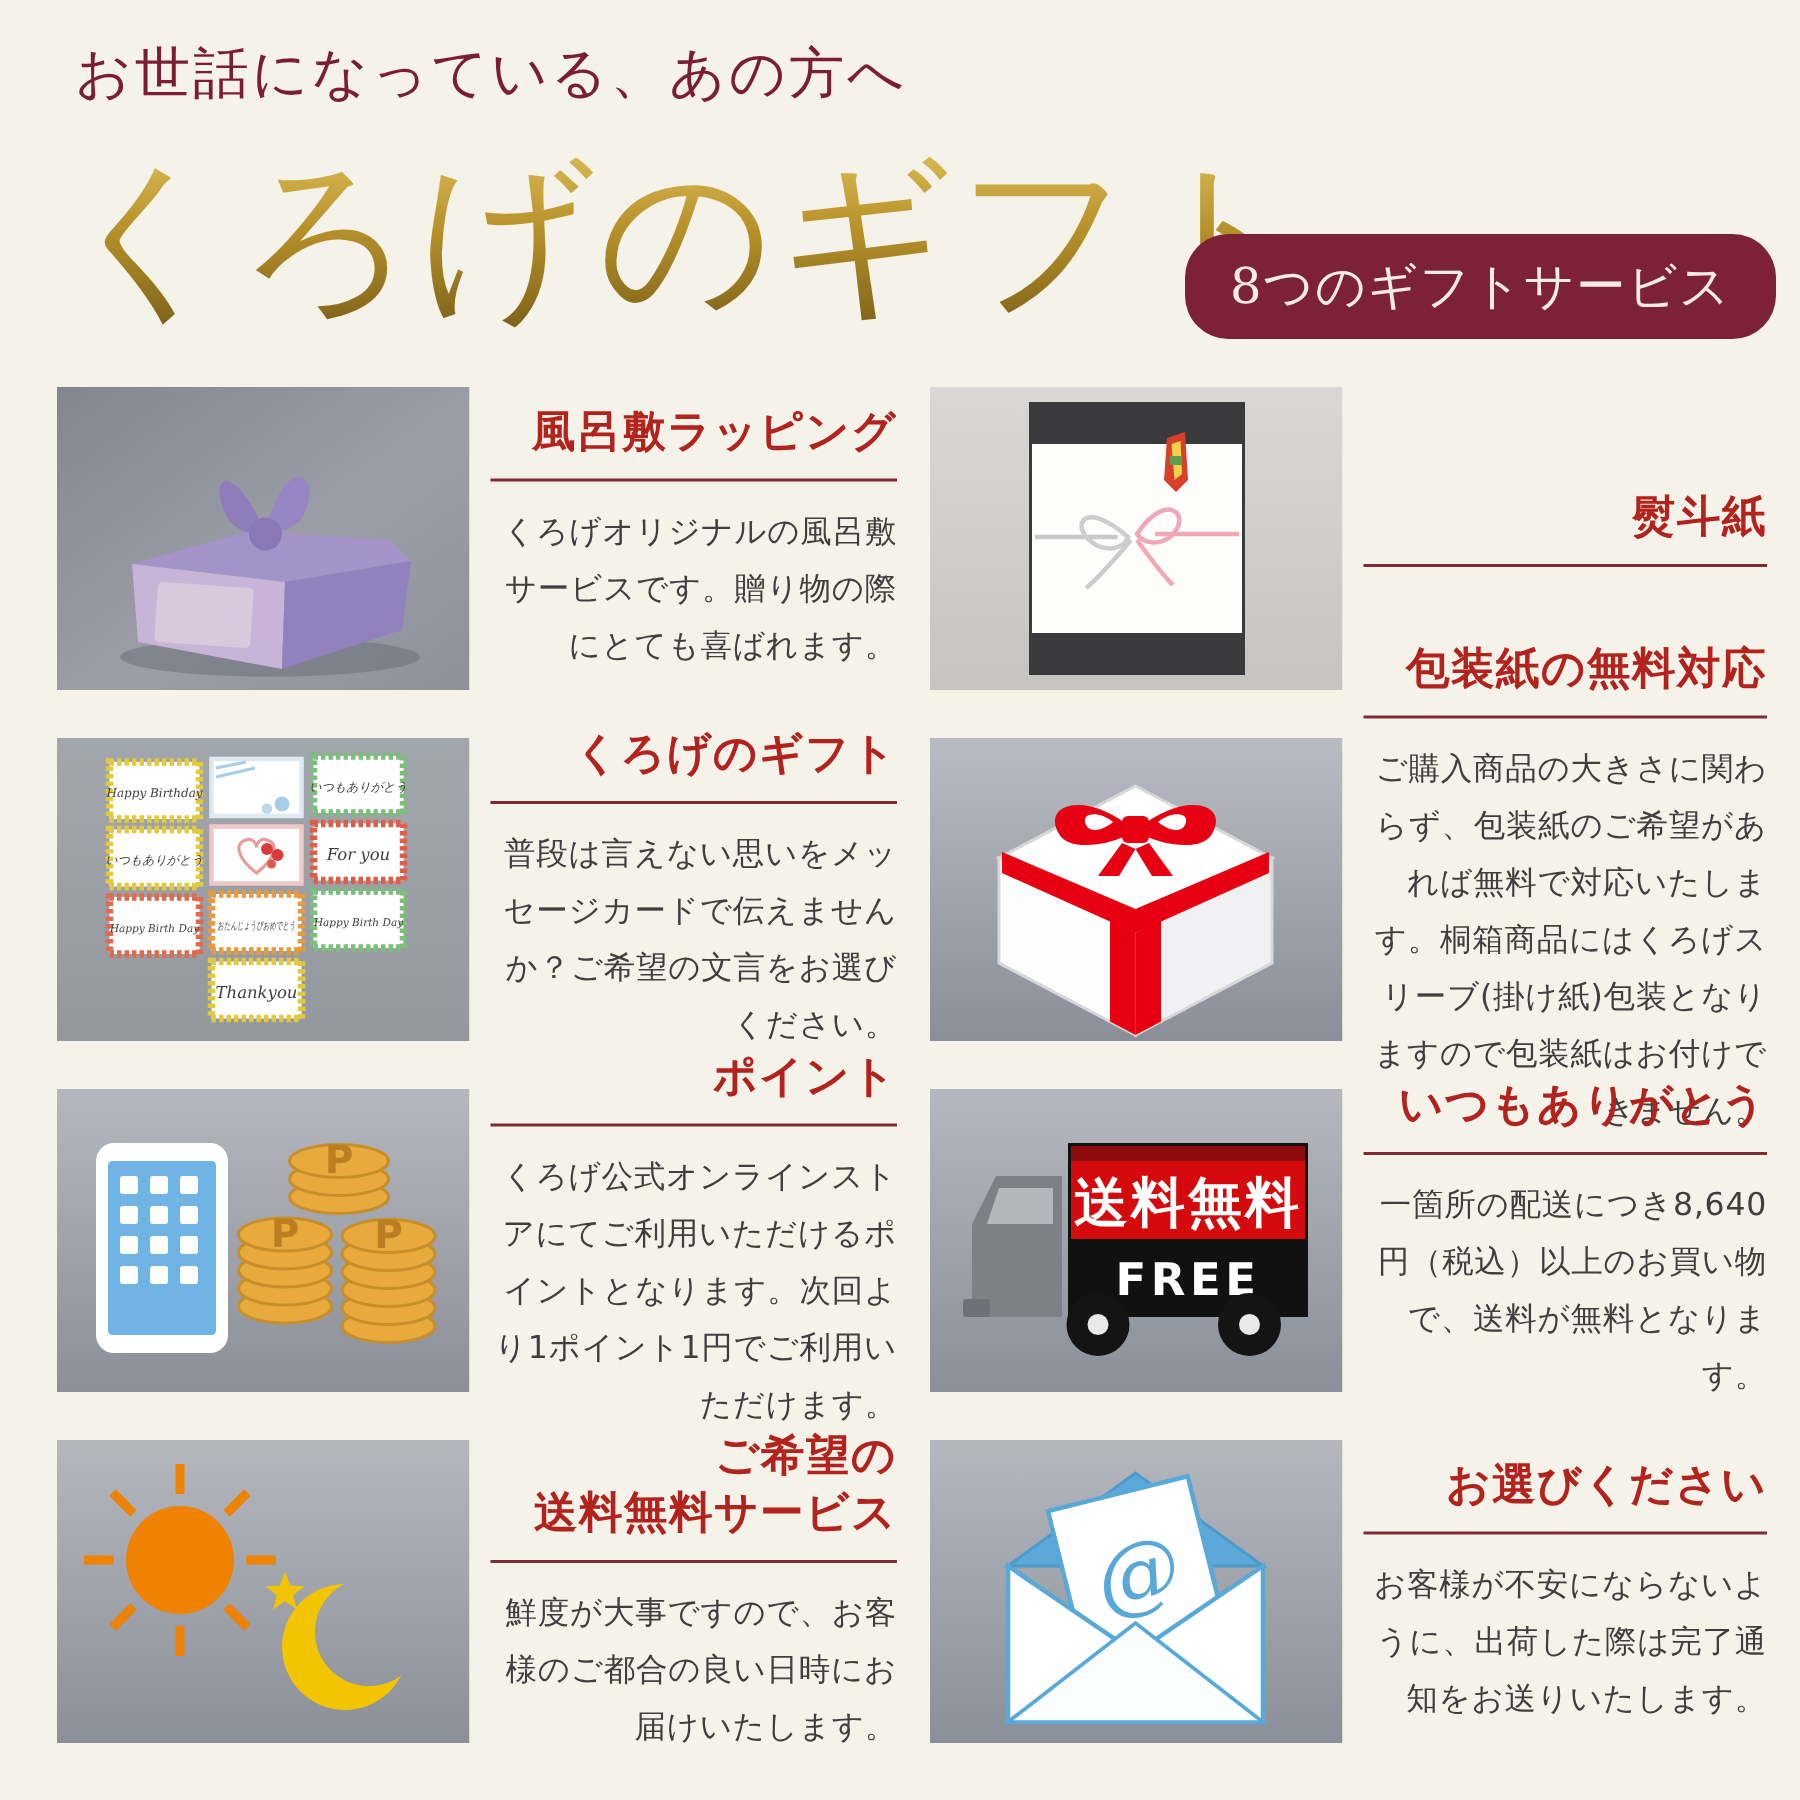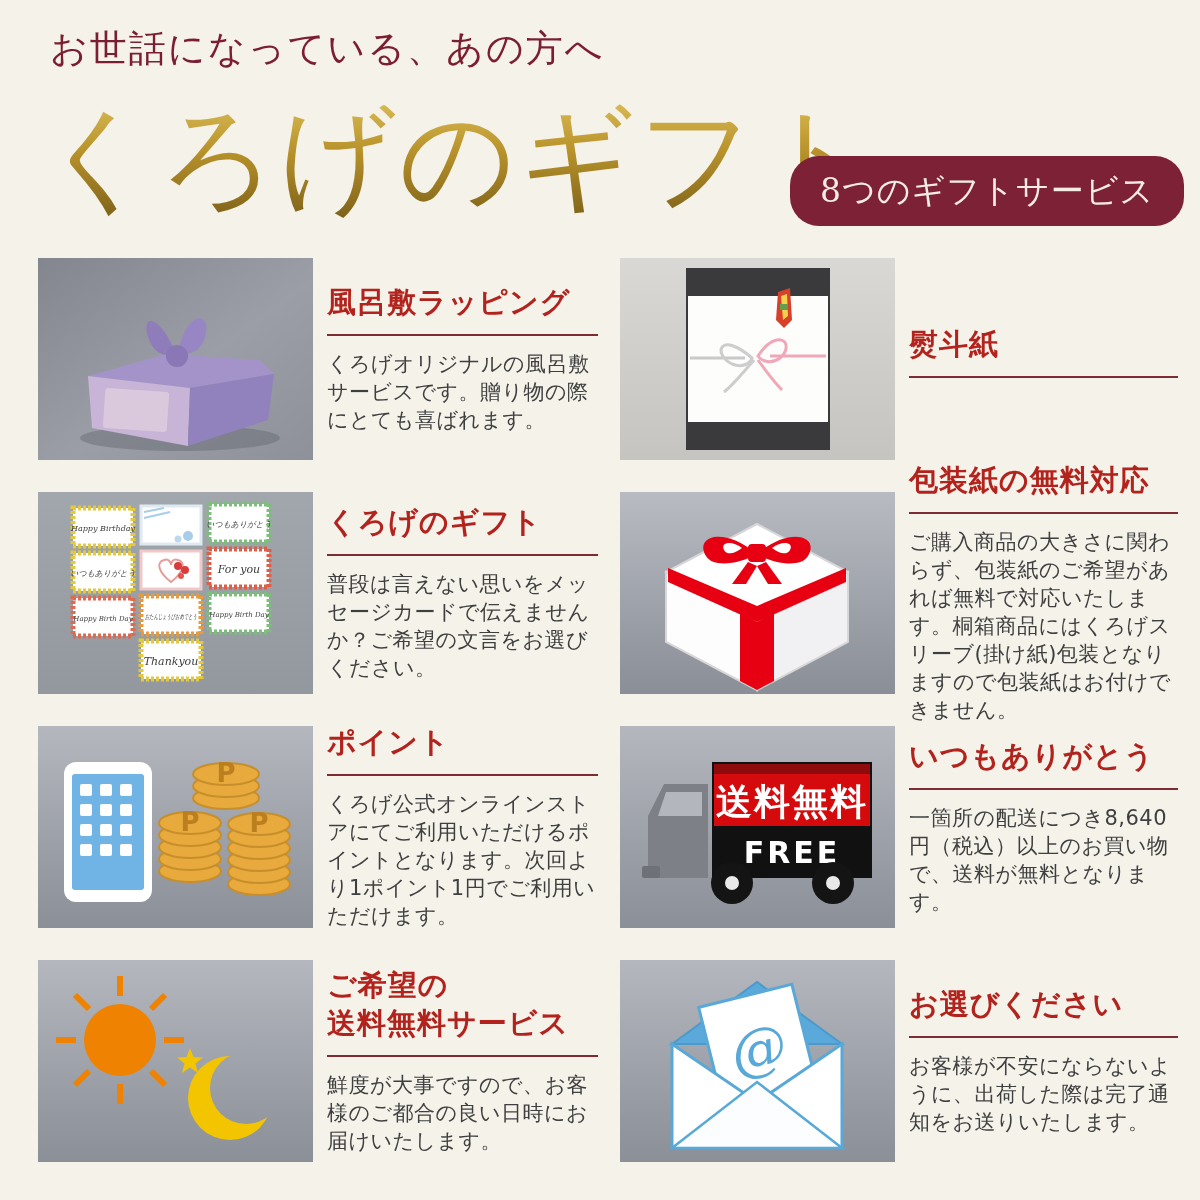--- a/index.html
+++ b/index.html
@@ -14,28 +14,28 @@
   .main-title{position:absolute;left:40px;top:92px;font-family:"DejaVu Serif",serif;
               font-size:114px;line-height:1.15;letter-spacing:3px;font-weight:500;
               background:linear-gradient(to top,#7a5f18 0%,#b8922a 55%,#e0c25c 100%);
               -webkit-background-clip:text;background-clip:text;color:transparent;}
   .badge{position:absolute;left:790px;top:156px;height:70px;padding:0 30px;
          background:#7c2136;border-radius:29px;display:flex;align-items:center;
          font-family:"DejaVu Serif",serif;font-size:33px;color:#f6ece6;letter-spacing:1px;}
 
   
   .grid{position:absolute;top:258px;left:38px;width:1140px;display:grid;
-        grid-template-columns:560px 558px;column-gap:22px;row-gap:32px;}
+        grid-template-columns:560px 558px;column-gap:22px;row-gap:32px;text-align:right;}
   .service{display:flex;gap:14px;align-items:center;height:202px;}
   .tile{width:275px;height:202px;flex:none;display:block;}
   .text{width:271px;}
   .service-title{font-size:29px;font-weight:bold;color:#b3231d;line-height:1.3;
                  letter-spacing:1px;white-space:pre-line;}
   .divider{border:none;border-top:2px solid #7e2b33;margin:13px 0 14px 0;}
-  .service-body{font-size:21px;line-height:28px;color:#3f3f3f;letter-spacing:0.5px;}
+  .service-body{font-size:21px;line-height:38px;color:#3f3f3f;letter-spacing:0.5px;}
 </style>
 </head>
 <body>
 
 <div class="page">
 
   <div class="header">
     <div class="tagline">お世話になっている、あの方へ</div>
     <div class="main-title">くろげのギフト</div>
     <div class="badge">8つのギフトサービス</div>

